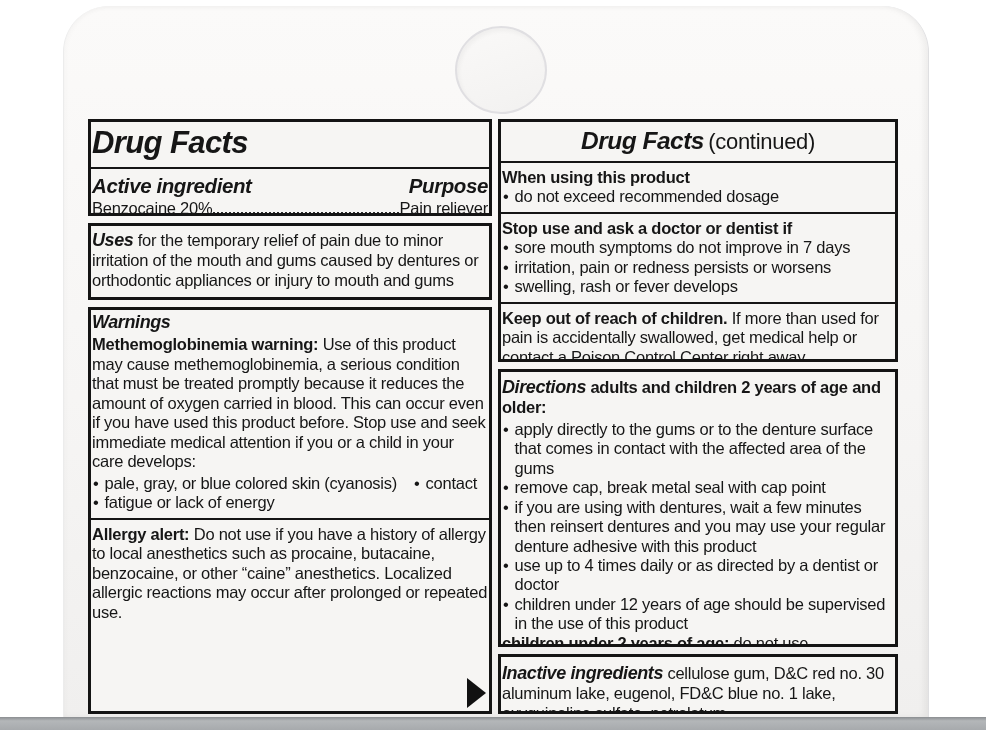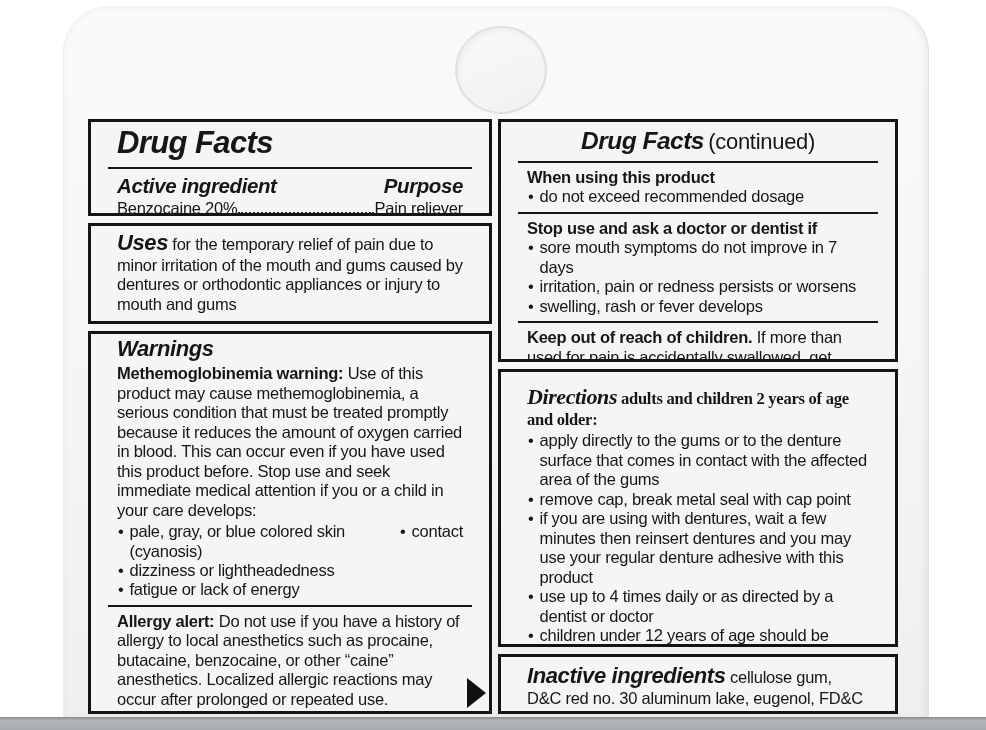--- a/index.html
+++ b/index.html
@@ -13,26 +13,26 @@
         border-right:1px solid #dfdfe1;border-left:1px solid #ececec;}
   .diecut{position:absolute;left:455px;top:26px;width:88px;height:84px;border-radius:50%;
         background:linear-gradient(160deg,#faf9f8,#f2f1f0);
         border:2px solid #e0dfe2;box-shadow:inset 2px 3px 4px rgba(0,0,0,0.04);}
   .table-strip{position:absolute;left:0;bottom:0;width:986px;height:13px;
         background:linear-gradient(180deg,#8b8e91 0%,#b4b7b9 30%,#a7aaad 100%);}
   
   .col{position:absolute;top:119px;height:595px;display:flex;flex-direction:column;gap:7px;}
   .col-left{left:88px;width:404px;}
   .col-right{left:498px;width:400px;}
-  .box{background:#f6f5f3;border:3px solid #141414;padding:2px 26px 5px;box-sizing:border-box;
+  .box{background:#f6f5f3;border:3px solid #141414;padding:2px 1px 5px;box-sizing:border-box;
        overflow:hidden;font-size:16.5px;line-height:1.18;letter-spacing:-0.25px;}
   .grow{flex:1;position:relative;}
   .rule{border-top:2px solid #151515;margin:5px -9px;}
   .h1{font-style:italic;font-weight:bold;font-size:31px;letter-spacing:-0.6px;margin:1px 0 2px;}
-  .h2{font-style:italic;font-weight:bold;font-size:22px;letter-spacing:-0.4px;}
+  .h2{font-style:italic;font-weight:bold;font-size:18px;letter-spacing:-0.4px;}
   .h-active{font-style:italic;font-weight:bold;font-size:20.5px;letter-spacing:-0.4px;}
   .bold{font-weight:bold;}
   .row-sb{display:flex;justify-content:space-between;align-items:flex-start;margin-top:2px;}
   .leader-row{display:flex;align-items:baseline;margin-top:1px;}
   .leader{flex:1;border-bottom:2.5px dotted #2a2a2a;margin:0 1px 3px;}
   p{margin:2px 0;}
   .b{display:flex;}
   .b::before{content:"\2022";margin:0 6px 0 1px;}
   .b .txt{flex:1;}
   .pairrow{display:flex;}
@@ -78,23 +78,20 @@
       <p><span class="bold">Methemoglobinemia warning:</span> <span>Use of this product may cause methemoglobinemia, a serious condition that must be treated promptly because it reduces the amount of oxygen carried in blood. This can occur even if you have used this product before. Stop use and seek immediate medical attention if you or a child in your care develops:</span></p>
       <div class="pairrow" style="gap:16px;">
         <div class="b">
             <span class="txt">pale, gray, or blue colored skin (cyanosis)</span>
           </div>
         <div class="b">
             <span class="txt">contact</span>
           </div>
       </div>
       <div class="b">
-          <span class="txt">dizziness or lightheadedness</span>
-        </div>
-      <div class="b">
           <span class="txt">fatigue or lack of energy</span>
         </div>
       <div class="rule"></div>
       <p><span class="bold">Allergy alert:</span> <span>Do not use if you have a history of allergy to local anesthetics such as procaine, butacaine, benzocaine, or other “caine” anesthetics. Localized allergic reactions may occur after prolonged or repeated use.</span></p>
 
       <div class="arrow"></div>
     </div>
   </div>
 
   <div class="col col-right">
@@ -120,21 +117,21 @@
           <span class="txt">irritation, pain or redness persists or worsens</span>
         </div>
       <div class="b">
           <span class="txt">swelling, rash or fever develops</span>
         </div>
       <div class="rule"></div>
       <p><span class="bold">Keep out of reach of children.</span> <span>If more than used for pain is accidentally swallowed, get medical help or contact a Poison Control Center right away.</span></p>
     </div>
 
     <div class="box" style="height:278px;">
-      <p style="margin-top:10px;font-family:Liberation Serif, serif;"><span class="h2">Directions</span>
+      <p style="margin-top:3px;"><span class="h2">Directions</span>
         <span class="bold">adults and children 2 years of age and older:</span></p>
       <div class="b">
           <span class="txt">apply directly to the gums or to the denture surface that comes in contact with the affected area of the gums</span>
         </div>
       <div class="b">
           <span class="txt">remove cap, break metal seal with cap point</span>
         </div>
       <div class="b">
           <span class="txt">if you are using with dentures, wait a few minutes then reinsert dentures and you may use your regular denture adhesive with this product</span>
         </div>

